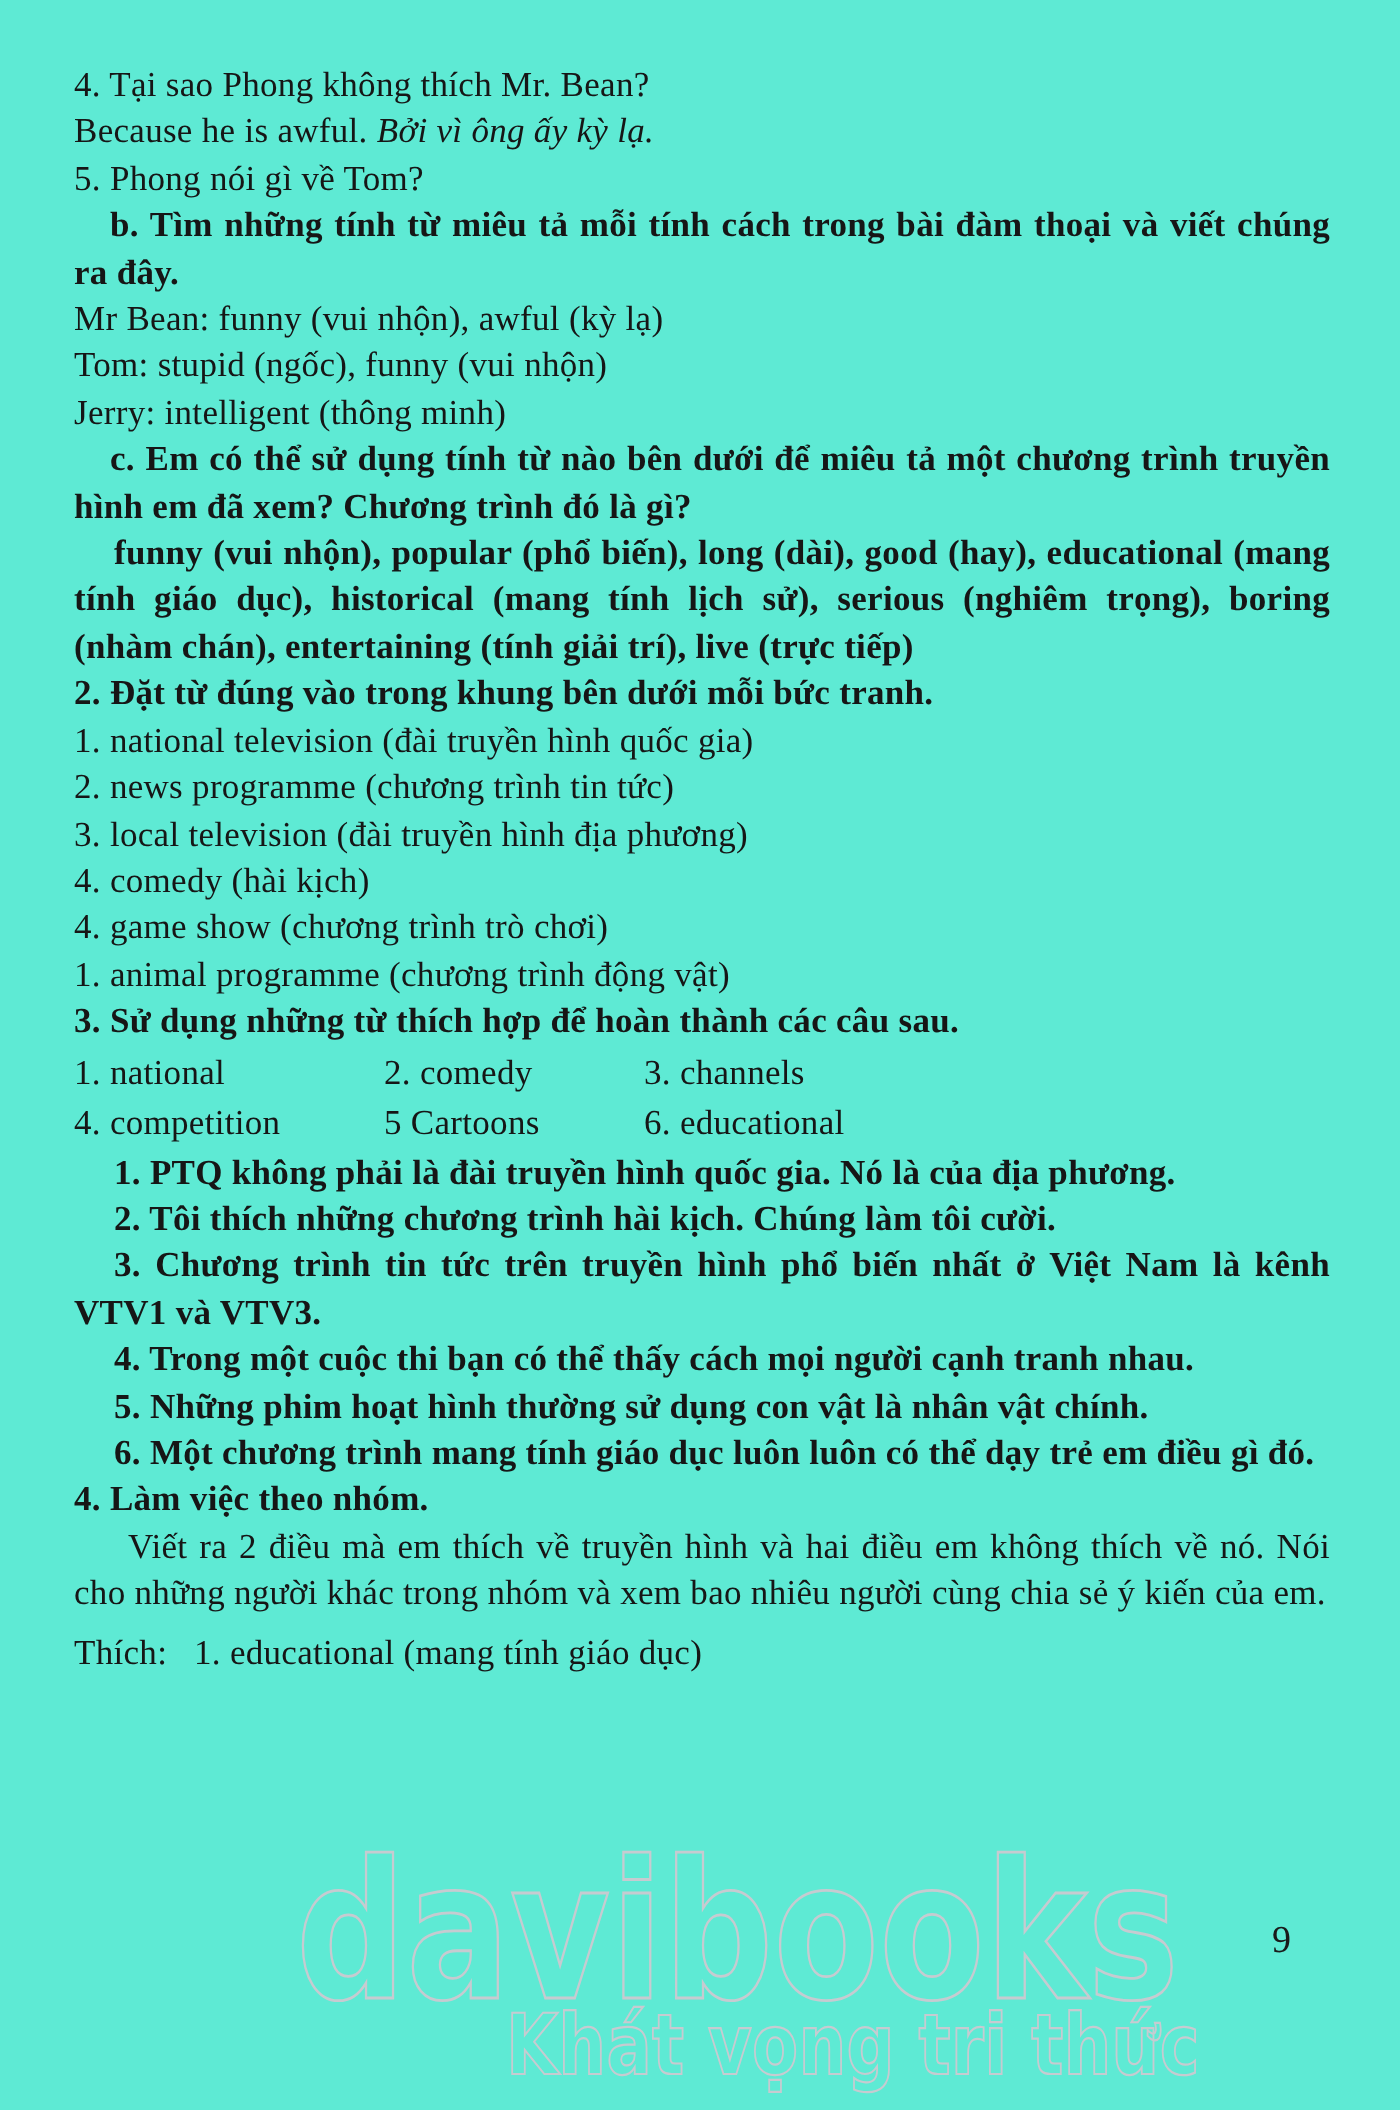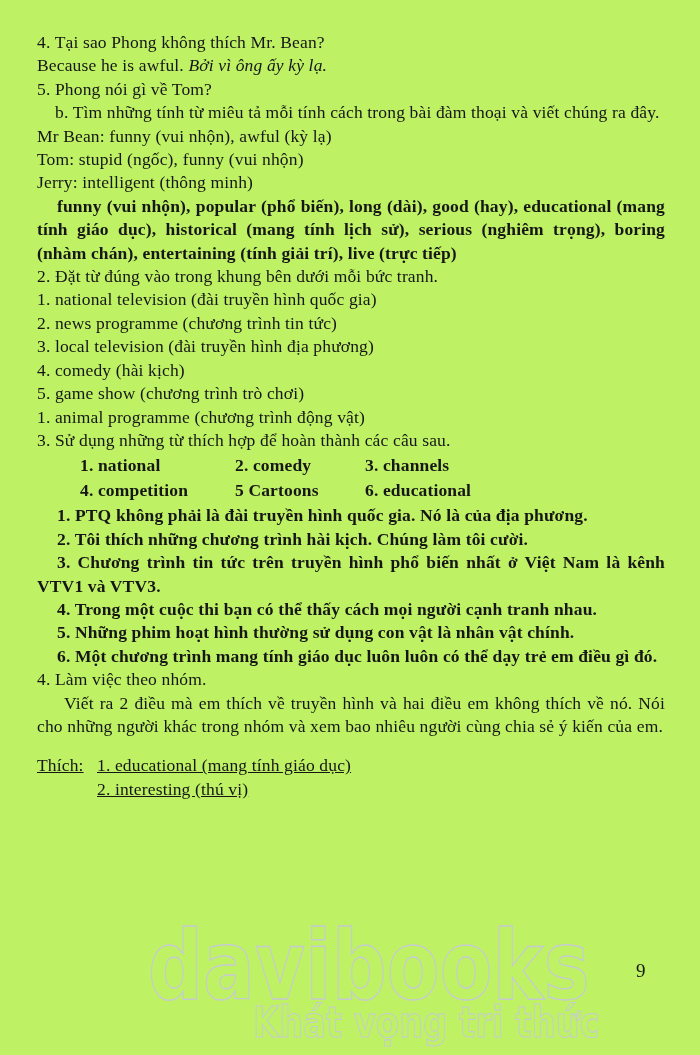--- a/index.html
+++ b/index.html
@@ -1,48 +1,48 @@
 <!DOCTYPE html>
 <html><head>
 <meta charset="utf-8">
 <style>
   html,body { margin:0; padding:0; background:#e8e8e8; }
   .page {
     position:relative;
     width:700px; height:1055px;
     margin:0 auto;
-    background:#bef264;
+    background:#5eead4;
     overflow:hidden;
     font-family:"Liberation Serif", serif;
     font-size:17.5px;
     color:#161616;
     letter-spacing:0.15px;
   }
   .content {
     position:absolute;
     left:37px; top:31px;
     width:628px;
   }
   .content p { margin:0; line-height:23.4px; }
   
   .q    { margin-left:18px; }          
   .a    { margin-left:41px; }          
-  .head { font-weight:normal; text-align:justify; text-indent:18px; margin-top:2px; }
+  .head { font-weight:bold; text-align:justify; text-indent:18px; margin-top:2px; }
   .just { text-align:justify; text-indent:20px;font-weight:bold; }
   .hang2{ text-align:justify; text-indent:27px; }
-  .sect { font-weight:normal; margin-top:3px; }
+  .sect { font-weight:bold; margin-top:3px; }
   .it   { font-style:italic; }
   
-  .wordgrid { margin-left:43px; line-height:25px; margin-top:1px; margin-bottom:1px;font-weight:bold; }
+  .wordgrid { line-height:25px; margin-top:1px; margin-bottom:1px; }
   .wgrow { white-space:nowrap; }
   .wgcell { display:inline-block; }
   .wgrow .wgcell:nth-child(1) { width:155px; }
   .wgrow .wgcell:nth-child(2) { width:130px; }
   
-  .likeblock { display:flex; margin-top:16px; line-height:23.4px;text-decoration:underline; }
+  .likeblock { display:flex; margin-top:6px; line-height:23.4px; }
   .likelabel { width:60px; flex:none; }
   .likecol div { line-height:23.4px; }
   
   .wm {
     position:absolute;
     font-family:"DejaVu Sans", sans-serif;
     color:transparent;
     -webkit-text-stroke:1.4px #c6cbd0;
     transform:scaleX(0.8);
     transform-origin:left top;
@@ -61,46 +61,46 @@
 
 <div class="page">
   <div class="content">
       <p class="q"><span>4. Tại sao Phong không thích Mr. Bean?</span></p>
       <p class="a"><span>Because he is awful. </span><span class="it">Bởi vì ông ấy kỳ lạ.</span></p>
       <p class="q"><span>5. Phong nói gì về Tom?</span></p>
       <p class="head"><span>b. Tìm những tính từ miêu tả mỗi tính cách trong bài đàm thoại và viết chúng ra đây.</span></p>
       <p class="a"><span>Mr Bean: funny (vui nhộn), awful (kỳ lạ)</span></p>
       <p class="a"><span>Tom: stupid (ngốc), funny (vui nhộn)</span></p>
       <p class="a"><span>Jerry: intelligent (thông minh)</span></p>
+      <p class="head"><span>c. Em có thể sử dụng tính từ nào bên dưới để miêu tả một chương trình truyền hình em đã xem? Chương trình đó là gì?</span></p>
       <p class="just"><span>funny (vui nhộn), popular (phổ biến), long (dài), good (hay), educational (mang tính giáo dục), historical (mang tính lịch sử), serious (nghiêm trọng), boring (nhàm chán), entertaining (tính giải trí), live (trực tiếp)</span></p>
       <p class="sect"><span>2. Đặt từ đúng vào trong khung bên dưới mỗi bức tranh.</span></p>
       <p class="q"><span>1. national television (đài truyền hình quốc gia)</span></p>
       <p class="q"><span>2. news programme (chương trình tin tức)</span></p>
       <p class="q"><span>3. local television (đài truyền hình địa phương)</span></p>
       <p class="q"><span>4. comedy (hài kịch)</span></p>
-      <p class="q"><span>5. game show (chương trình trò chơi)</span></p>
+      <p class="q"><span>4. game show (chương trình trò chơi)</span></p>
       <p class="q"><span>1. animal programme (chương trình động vật)</span></p>
       <p class="sect"><span>3. Sử dụng những từ thích hợp để hoàn thành các câu sau.</span></p>
       <div class="wordgrid">
         <div class="wgrow"><span class="wgcell">1. national</span><span class="wgcell">2. comedy</span><span class="wgcell">3. channels</span></div>
         <div class="wgrow"><span class="wgcell">4. competition</span><span class="wgcell">5 Cartoons</span><span class="wgcell">6. educational</span></div>
       </div>
       <p class="just"><span>1. PTQ không phải là đài truyền hình quốc gia. Nó là của địa phương.</span></p>
       <p class="just"><span>2. Tôi thích những chương trình hài kịch. Chúng làm tôi cười.</span></p>
       <p class="just"><span>3. Chương trình tin tức trên truyền hình phổ biến nhất ở Việt Nam là kênh VTV1 và VTV3.</span></p>
       <p class="just"><span>4. Trong một cuộc thi bạn có thể thấy cách mọi người cạnh tranh nhau.</span></p>
       <p class="just"><span>5. Những phim hoạt hình thường sử dụng con vật là nhân vật chính.</span></p>
       <p class="just"><span>6. Một chương trình mang tính giáo dục luôn luôn có thể dạy trẻ em điều gì đó.</span></p>
       <p class="sect"><span>4. Làm việc theo nhóm.</span></p>
       <p class="hang2"><span>Viết ra 2 điều mà em thích về truyền hình và hai điều em không thích về nó. Nói cho những người khác trong nhóm và xem bao nhiêu người cùng chia sẻ ý kiến của em.</span></p>
       <div class="likeblock">
         <span class="likelabel">Thích:</span>
         <div class="likecol">
           <div>1. educational (mang tính giáo dục)</div>
-          <div>2. interesting (thú vị)</div>
         </div>
       </div>
     </div>
 
   <div class="wm wm1">davibooks</div>
   <div class="wm wm2">Khát vọng tri thức</div>
 
   <div class="pagenum">9</div>
 </div>
 

